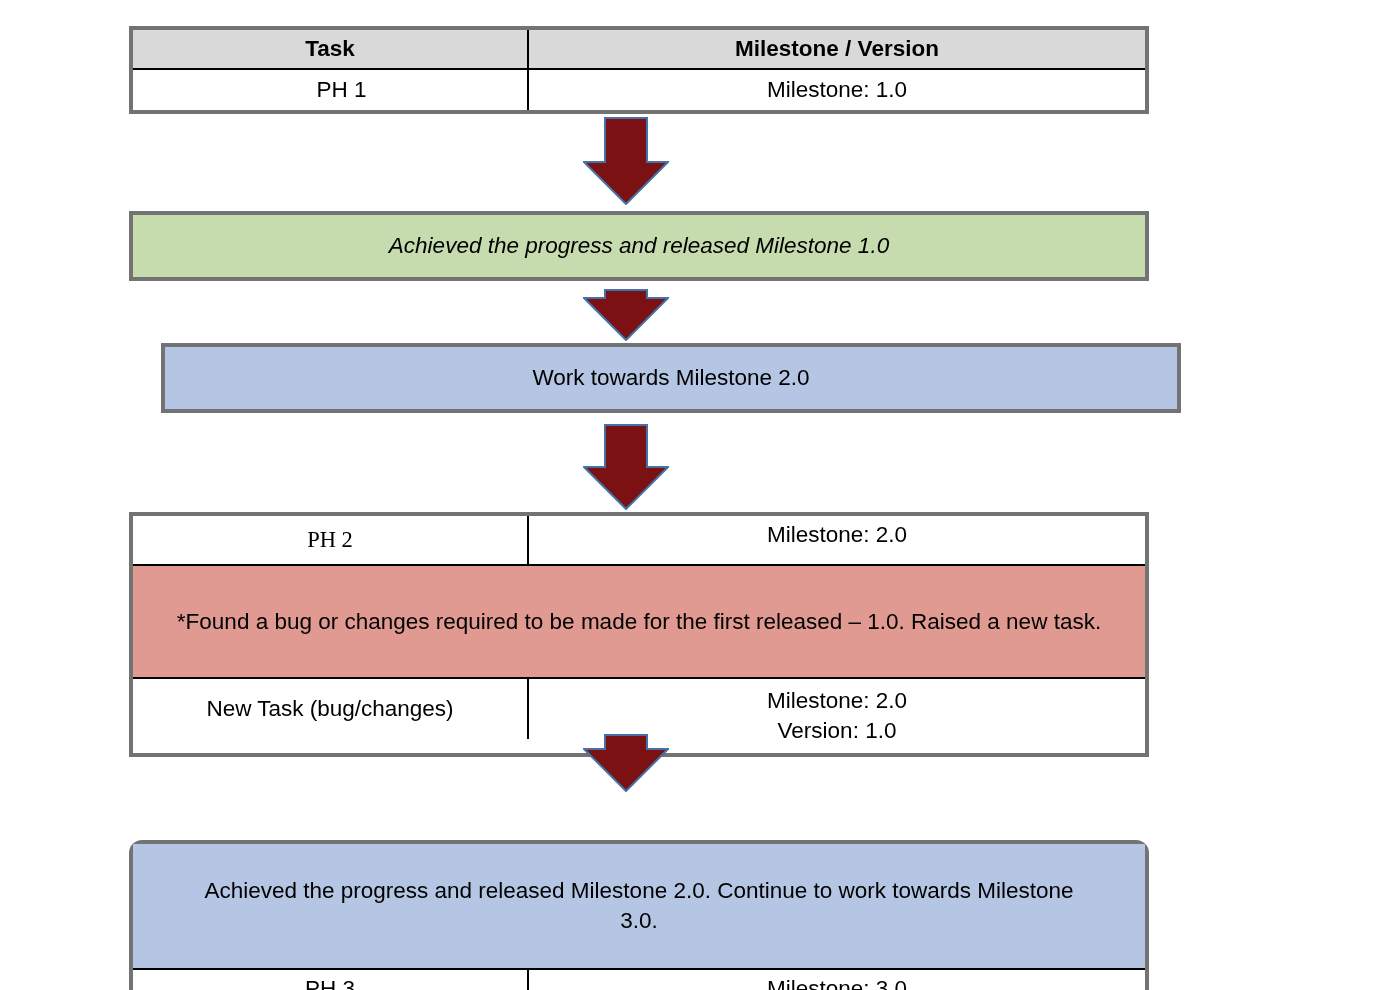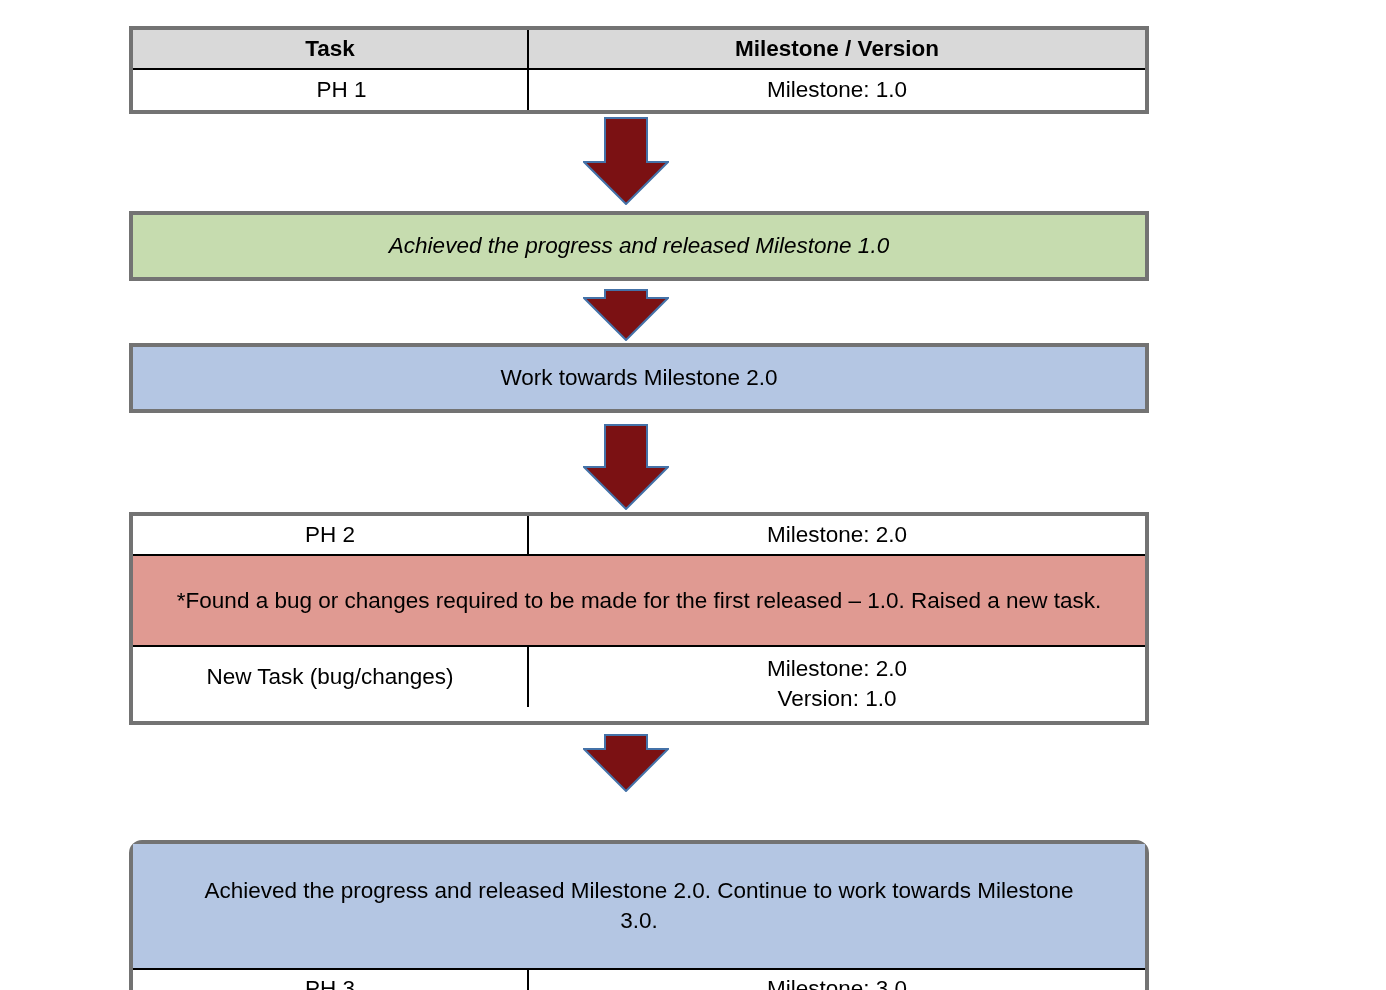--- a/index.html
+++ b/index.html
@@ -109,39 +109,39 @@
       <div class="cell full fill-green" style="height:62px;">Achieved the progress and released Milestone 1.0</div>
     </div>
   </div>
 
   <div class="arrow" style="left:583px; top:289px;">
     <svg width="86" height="52" viewBox="0 0 86 52">
       <polygon points="22,1 64,1 64,9 85,9 43,51 1,9 22,9" fill="#7b1113" stroke="#4472a8" stroke-width="2"></polygon>
     </svg>
   </div>
 
-  <div class="block" style="top:343px;">
+  <div class="block" style="top:343px;margin-left:32px;">
     <div class="row">
       <div class="cell full fill-blue" style="height:62px;">Work towards Milestone 2.0</div>
     </div>
   </div>
 
   <div class="arrow" style="left:583px; top:424px;">
     <svg width="86" height="86" viewBox="0 0 86 86">
       <polygon points="22,1 64,1 64,43 85,43 43,85 1,43 22,43" fill="#7b1113" stroke="#4472a8" stroke-width="2"></polygon>
     </svg>
   </div>
 
   <div class="block" style="top:512px;">
     <div class="row">
-      <div class="cell col-left fill-white" style="height:38px;">PH 2</div>
+      <div class="cell col-left fill-white" style="height:48px;font-family:Liberation Serif, serif;">PH 2</div>
       <div class="cell col-right fill-white" style="height:38px;">Milestone: 2.0</div>
     </div>
     <div class="row">
-      <div class="cell full fill-salmon" style="height:89px; padding-left:26px; padding-right:26px;">*Found a bug or changes required to be made for the first released – 1.0. Raised a new task.</div>
+      <div class="cell full fill-salmon" style="height:111px; padding-left:26px; padding-right:26px;">*Found a bug or changes required to be made for the first released – 1.0. Raised a new task.</div>
     </div>
     <div class="row">
       <div class="cell col-left fill-white" style="height:60px;">New Task (bug/changes)</div>
       <div class="cell col-right fill-white" style="height:74px; white-space:pre-line;">Milestone: 2.0
 Version: 1.0</div>
     </div>
   </div>
 
   <div class="arrow" style="left:583px; top:734px;">
     <svg width="86" height="58" viewBox="0 0 86 58">

